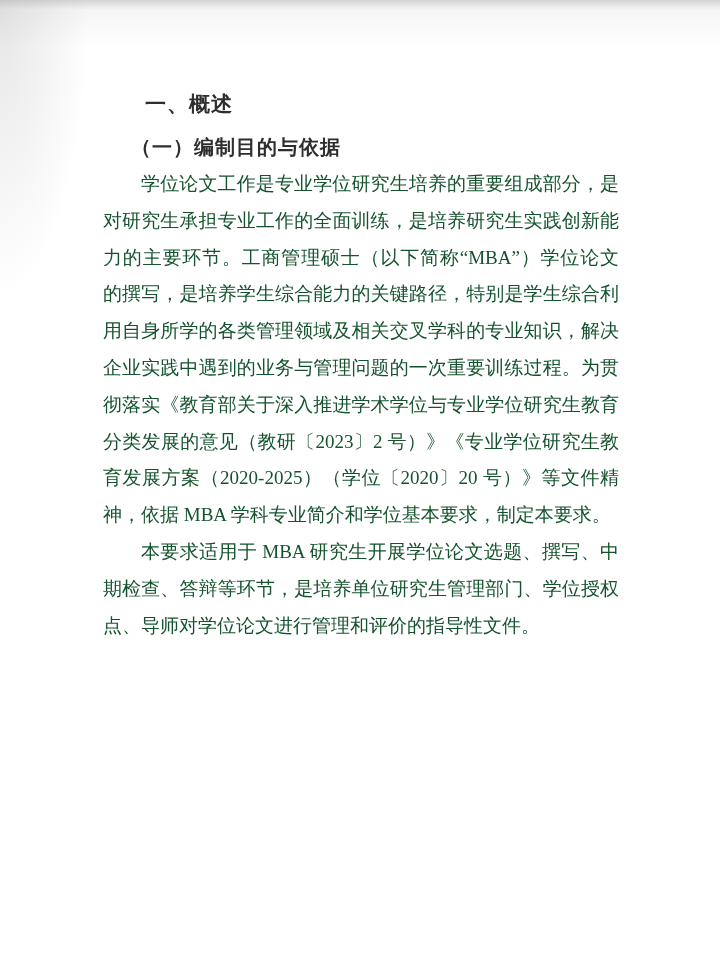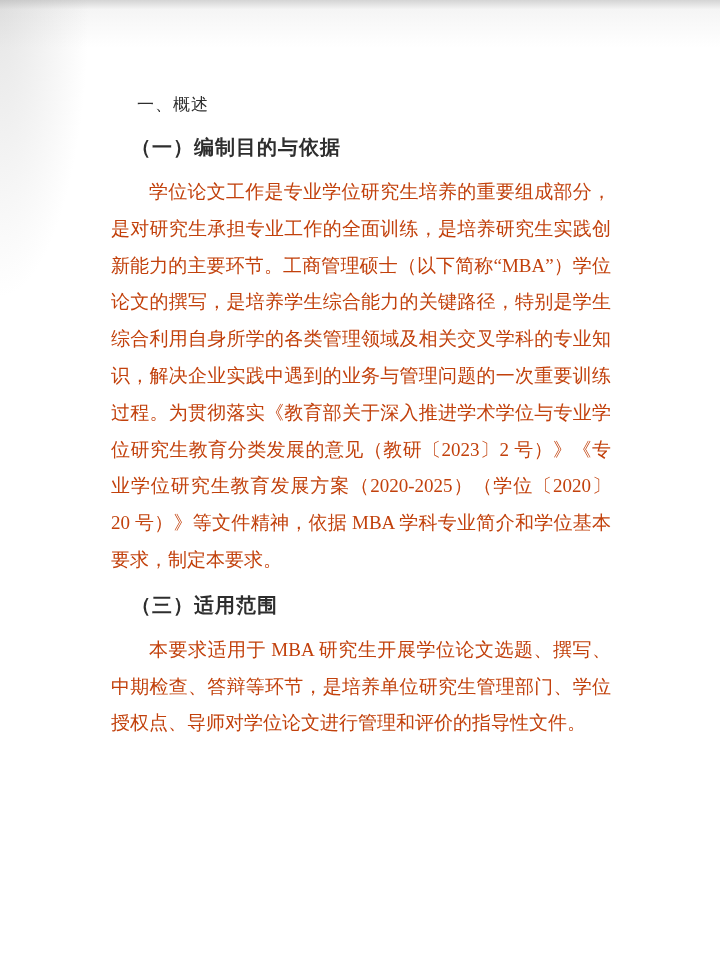--- a/index.html
+++ b/index.html
@@ -32,55 +32,54 @@
     pointer-events: none;
   }
   .doc {
     position: absolute;
     top: 86px;
     left: 103px;
     width: 516px;
   }
   .section-heading {
     margin: 0;
-    font-size: 17px;
+    font-size: 21px;
     line-height: 37px;
-    font-weight: normal;
+    font-weight: bold;
     text-indent: 2em;
     color: #2e2e2e;
     letter-spacing: 1px;
   }
   .subsection-heading {
     margin: 6px 0 0 0;
     font-size: 20px;
     line-height: 37px;
     font-weight: bold;
     text-indent: 1.4em;
     color: #2e2e2e;
     letter-spacing: 1px;
   }
   .body-para {
-    margin: 8px;
+    margin: 0;
     font-size: 19px;
     line-height: 36.8px;
     text-indent: 2em;
     text-align: justify;
-    color: #c2410c;
+    color: #14532d;
   }
 </style>
 </head>
 <body>
 
 <div class="page">
   <div class="scan-shadow-top"></div>
   <div class="scan-shadow-left"></div>
 
   <div class="doc">
     <h1 class="section-heading">一、概述</h1>
 
     <h2 class="subsection-heading">（一）编制目的与依据</h2>
     <p class="body-para">学位论文工作是专业学位研究生培养的重要组成部分，是对研究生承担专业工作的全面训练，是培养研究生实践创新能力的主要环节。工商管理硕士（以下简称“MBA”）学位论文的撰写，是培养学生综合能力的关键路径，特别是学生综合利用自身所学的各类管理领域及相关交叉学科的专业知识，解决企业实践中遇到的业务与管理问题的一次重要训练过程。为贯彻落实《教育部关于深入推进学术学位与专业学位研究生教育分类发展的意见（教研〔2023〕2 号）》《专业学位研究生教育发展方案（2020-2025）（学位〔2020〕20 号）》等文件精神，依据 MBA 学科专业简介和学位基本要求，制定本要求。</p>
 
 
-    <h2 class="subsection-heading">（三）适用范围</h2>
     <p class="body-para">本要求适用于 MBA 研究生开展学位论文选题、撰写、中期检查、答辩等环节，是培养单位研究生管理部门、学位授权点、导师对学位论文进行管理和评价的指导性文件。</p>
   </div>
 </div>
 
 </body></html>

